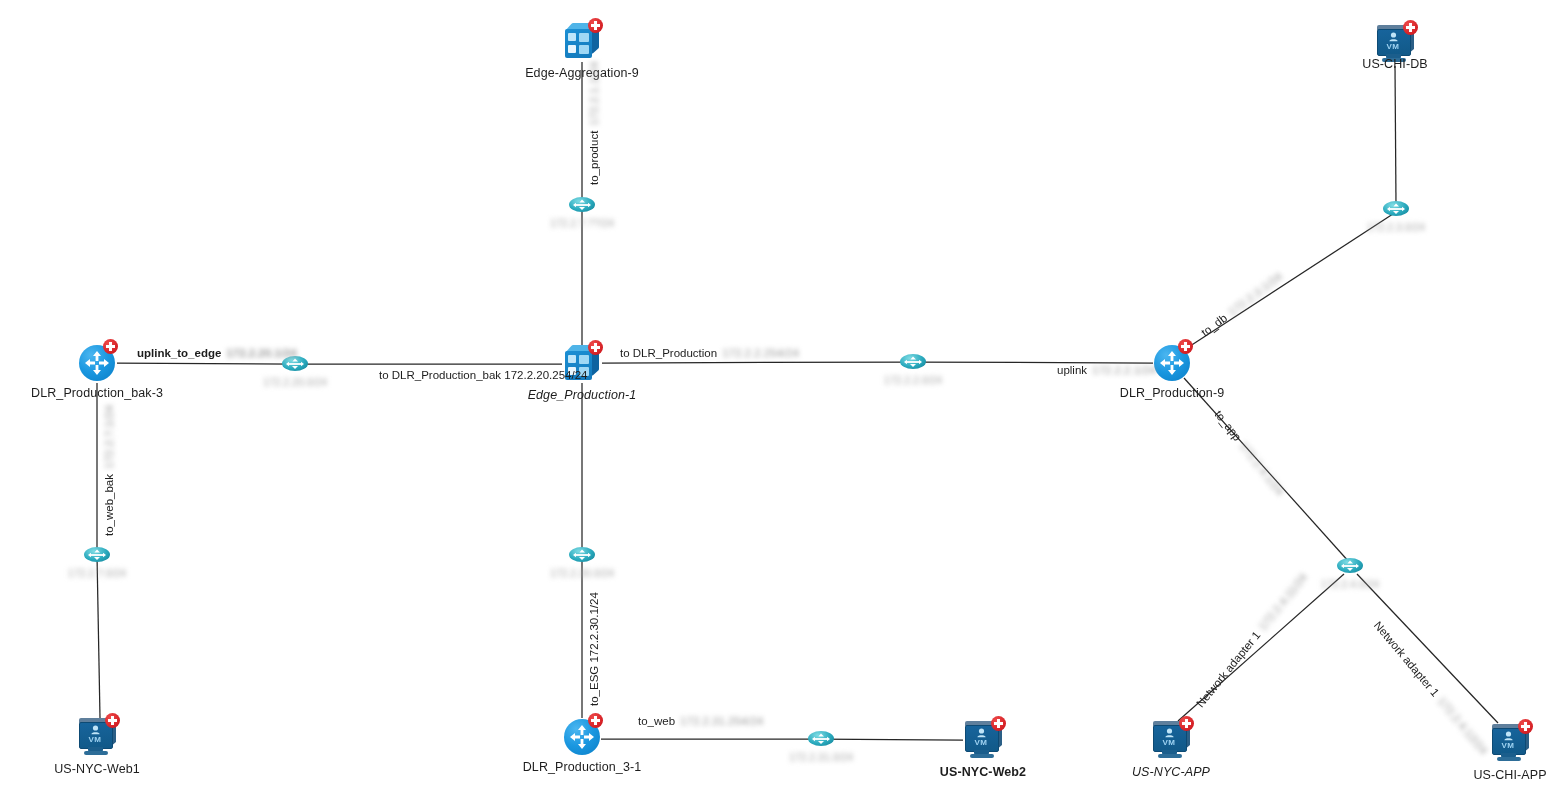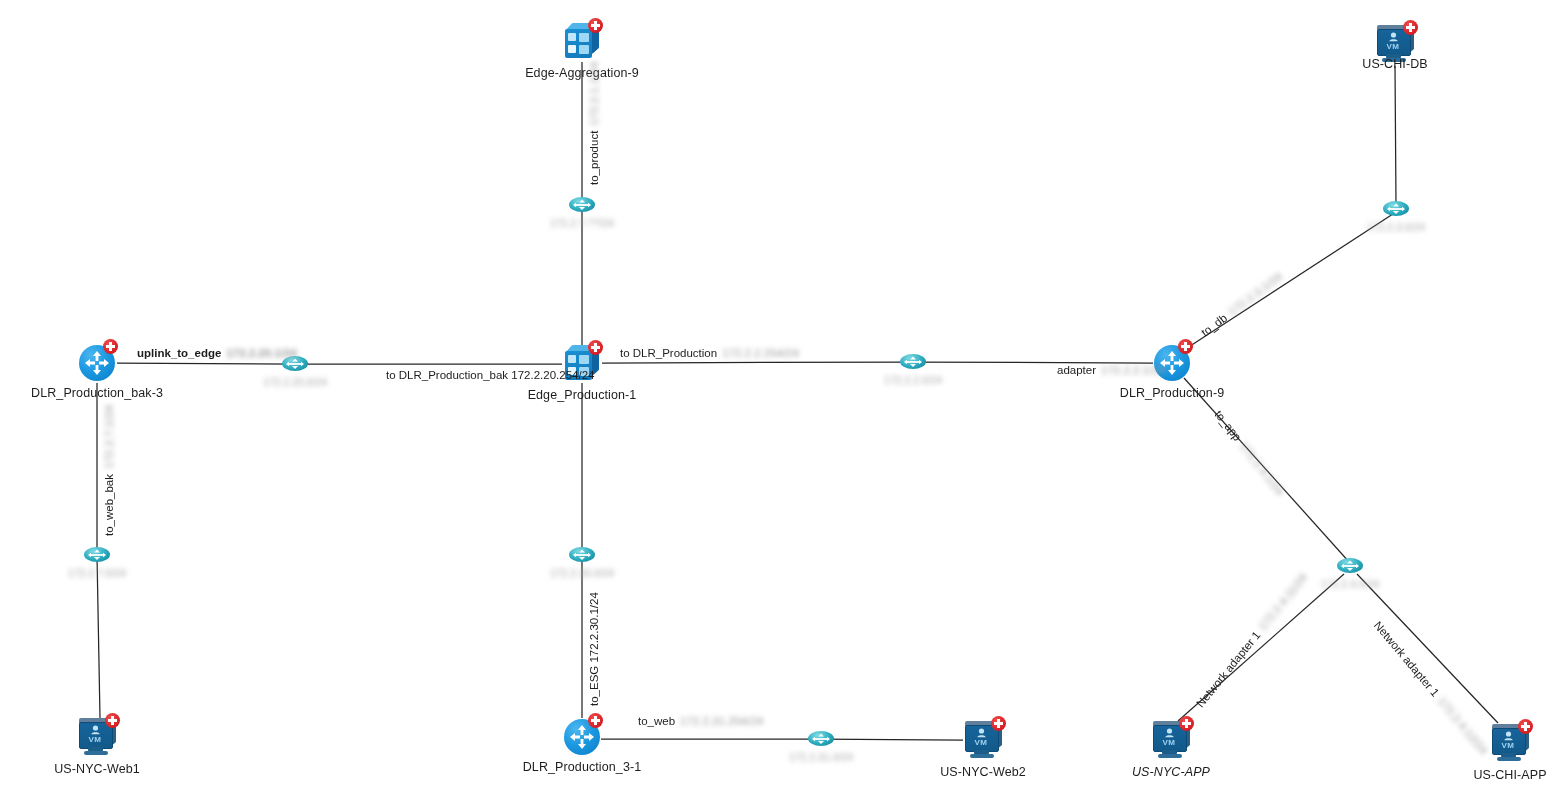--- a/index.html
+++ b/index.html
@@ -268,21 +268,21 @@
         <div class="top"></div>
           <div class="side"></div>
           <div class="face"></div>
         <div class="gl g1"></div>
           <div class="gl g2"></div>
           <div class="gl g3"></div>
           <div class="gl g4"></div>
       </div>
       <div class="badge" style="left:25px; top:-5px;"></div>
     </div>
-    <div class="node-label" style="top:24px;">Edge_Production-1</div>
+    <div class="node-label" style="top:24px;font-style:italic;">Edge_Production-1</div>
   </div>
 
   <div class="node" style="left:1172px; top:363px;">
     <div class="node-icon">
       <div class="icon-router">
         <div class="ball"></div>
         <svg width="36" height="36" viewBox="0 0 36 36">
           <g fill="#ffffff">
             <path d="M18 6 l4 5 h-2.6 v5 h-2.8 v-5 H14 Z"></path>
             <path d="M18 30 l-4 -5 h2.6 v-5 h2.8 v5 H22 Z"></path>
@@ -342,21 +342,21 @@
         <svg class="glyph" viewBox="0 0 11 10">
           <circle cx="5.5" cy="3" r="2.6" fill="#bfe4f8"></circle>
           <path d="M1.4 9.2 C1.4 6.6 9.6 6.6 9.6 9.2 Z" fill="#bfe4f8"></path>
         </svg>
         <div class="vmtext">VM</div>
         <div class="stand"></div>
           <div class="base"></div>
       </div>
       <div class="badge" style="left:30px; top:-4px;"></div>
     </div>
-    <div class="node-label" style="top:25px;">US-NYC-Web2</div>
+    <div class="node-label" style="top:25px;font-weight:bold;">US-NYC-Web2</div>
   </div>
 
   <div class="node" style="left:1171px; top:740px;">
     <div class="node-icon">
       <div class="icon-vm">
         <div class="captop"></div>
           <div class="sidep"></div>
           <div class="scr"></div>
         <svg class="glyph" viewBox="0 0 11 10">
           <circle cx="5.5" cy="3" r="2.6" fill="#bfe4f8"></circle>
@@ -541,34 +541,34 @@
     </span>
   </div>
 
   <div class="lbl" style="left:137px; top:347px;font-weight:bold;">
     <span class="lbl-row">
       <span>uplink_to_edge</span>
       <span class="lbl blur" style="position:static; display:inline;">172.2.20.1/24</span>
     </span>
   </div>
 
-  <div class="lbl" style="left:379px; top:369px;margin-left:7px;">
+  <div class="lbl" style="left:379px; top:369px;">
     <span>to DLR_Production_bak 172.2.20.254/24</span>
   </div>
 
   <div class="lbl" style="left:620px; top:347px;">
     <span class="lbl-row">
       <span>to DLR_Production</span>
       <span class="lbl blur" style="position:static; display:inline;">172.2.2.254/24</span>
     </span>
   </div>
 
   <div class="lbl" style="left:1057px; top:364px;">
     <span class="lbl-row">
-      <span>adapter</span>
+      <span>uplink</span>
       <span class="lbl blur" style="position:static; display:inline;">172.2.2.1/24</span>
     </span>
   </div>
 
   <div class="lbl" style="left:1199px; top:329px; transform: rotate(-37deg);">
     <span class="lbl-row">
       <span>to_db</span>
       <span class="lbl blur" style="position:static; display:inline;">172.2.3.1/24</span>
     </span>
   </div>

